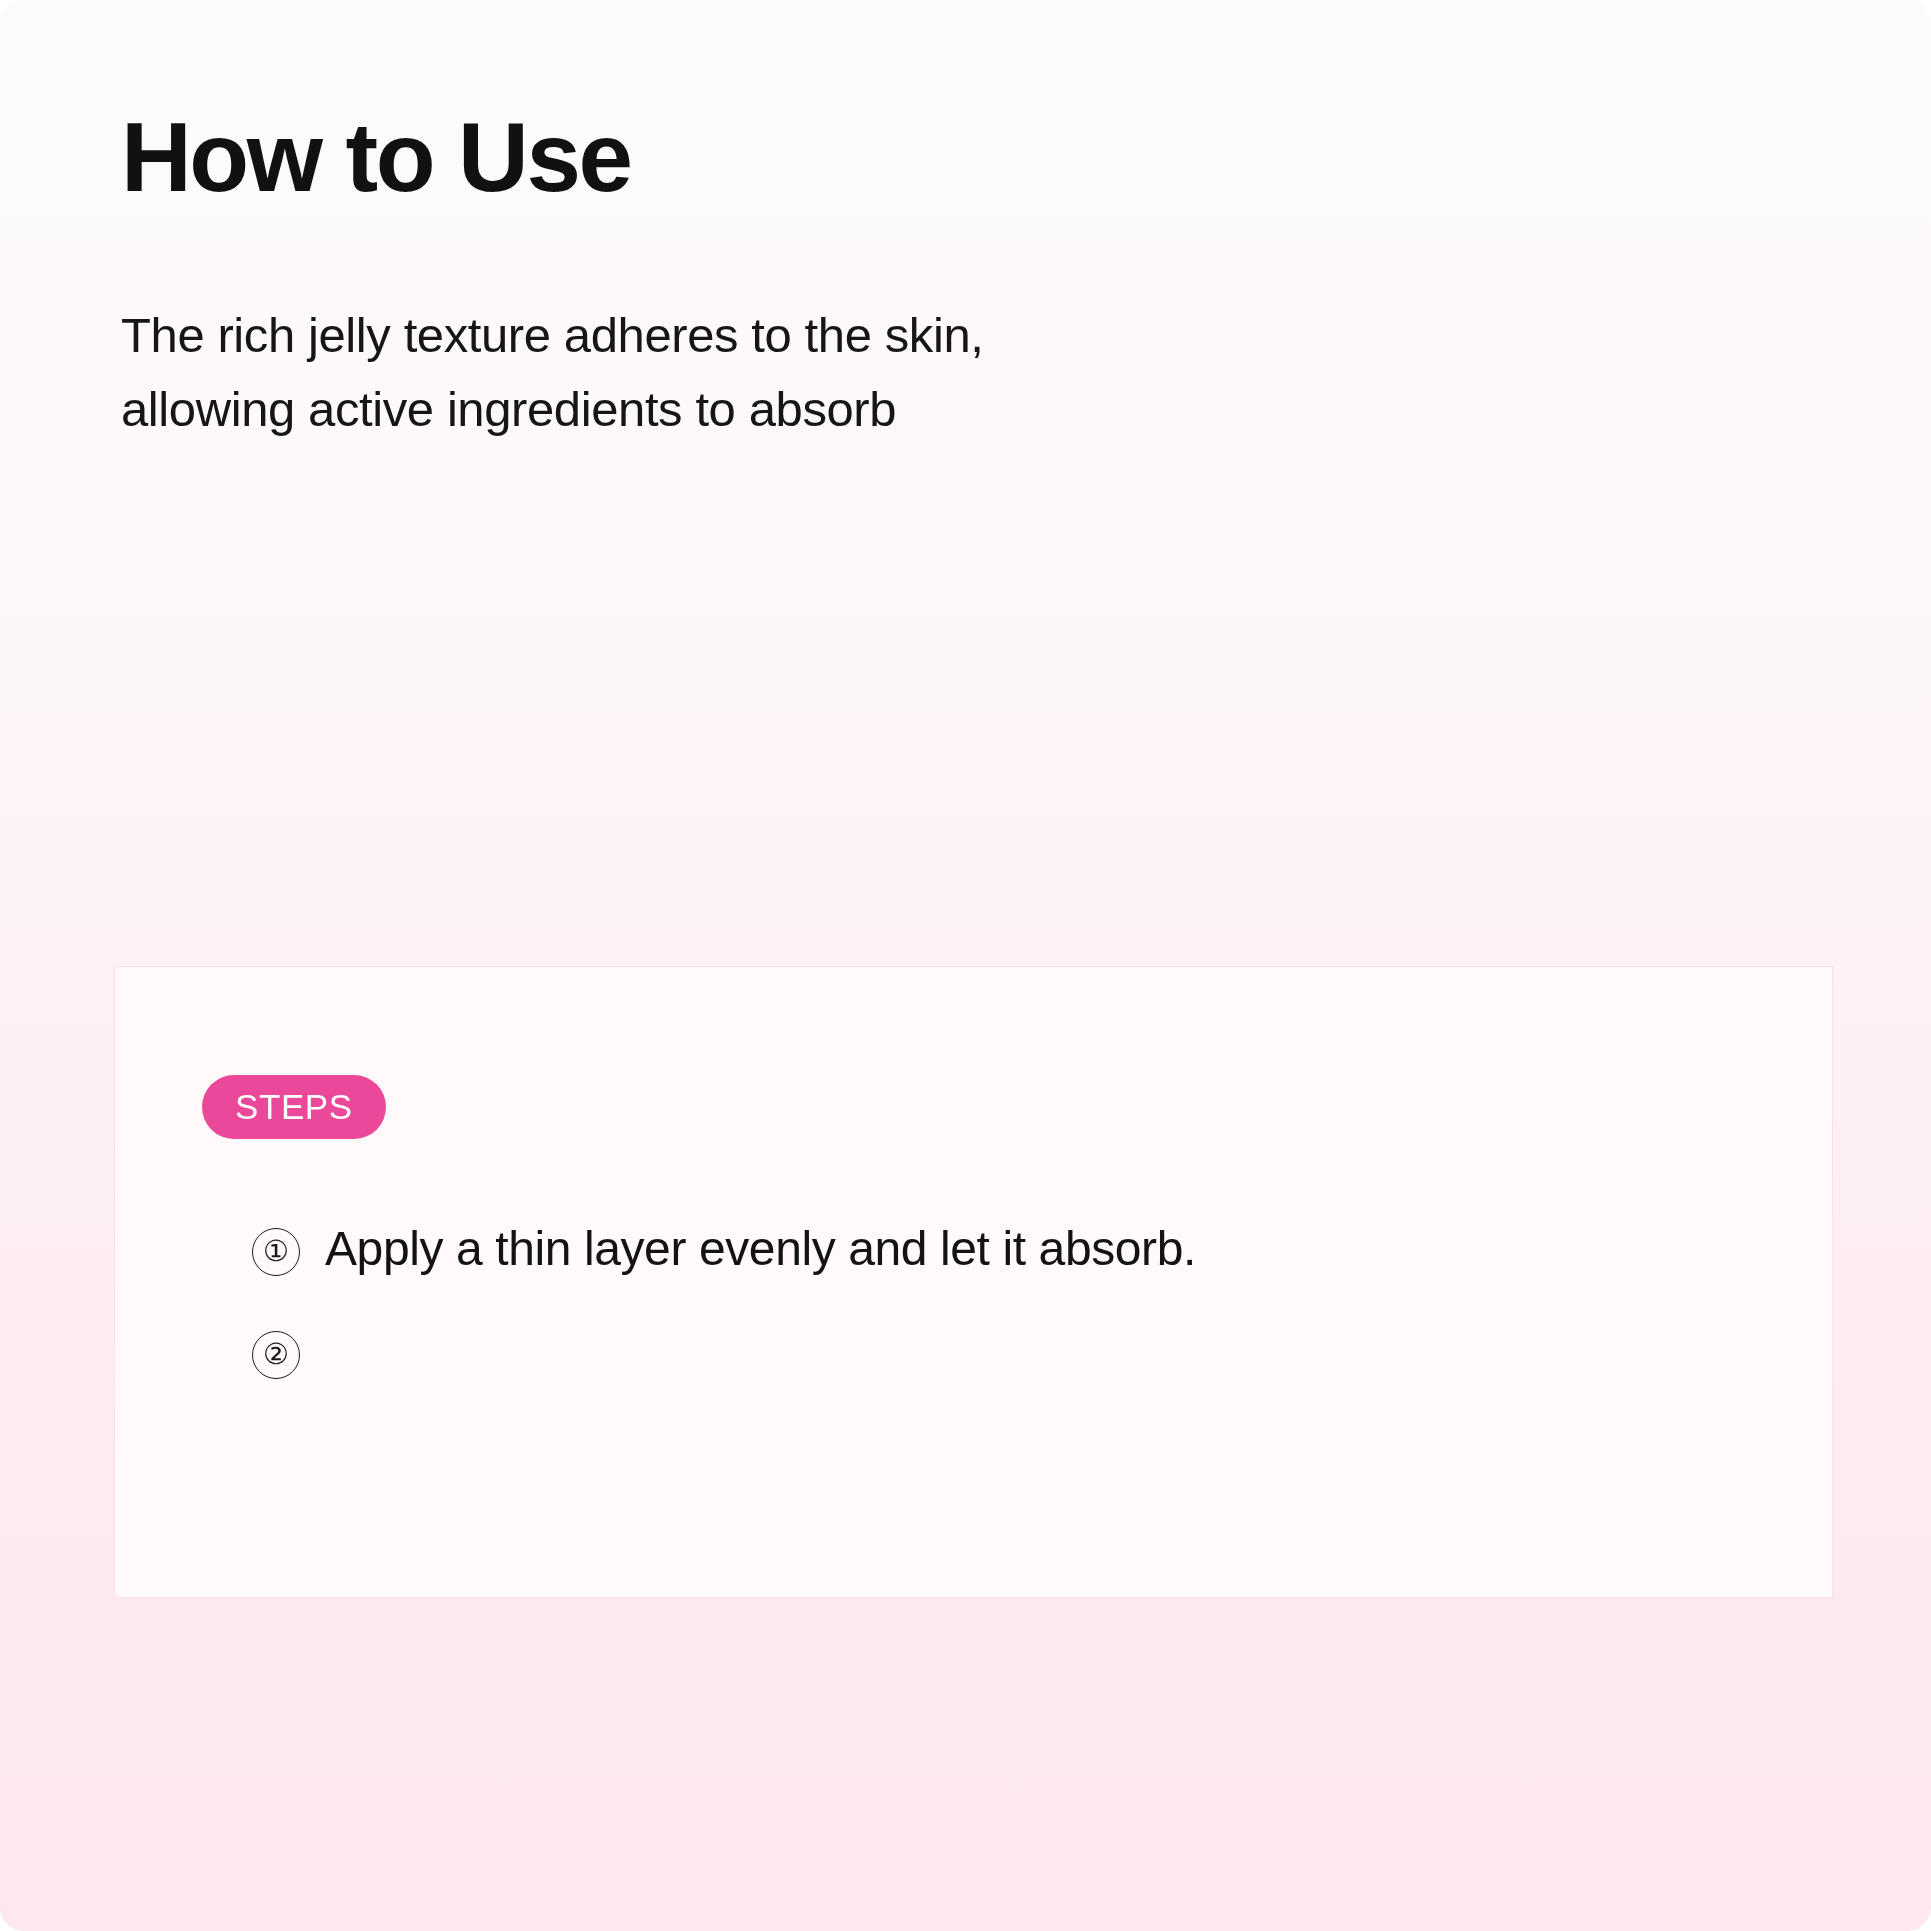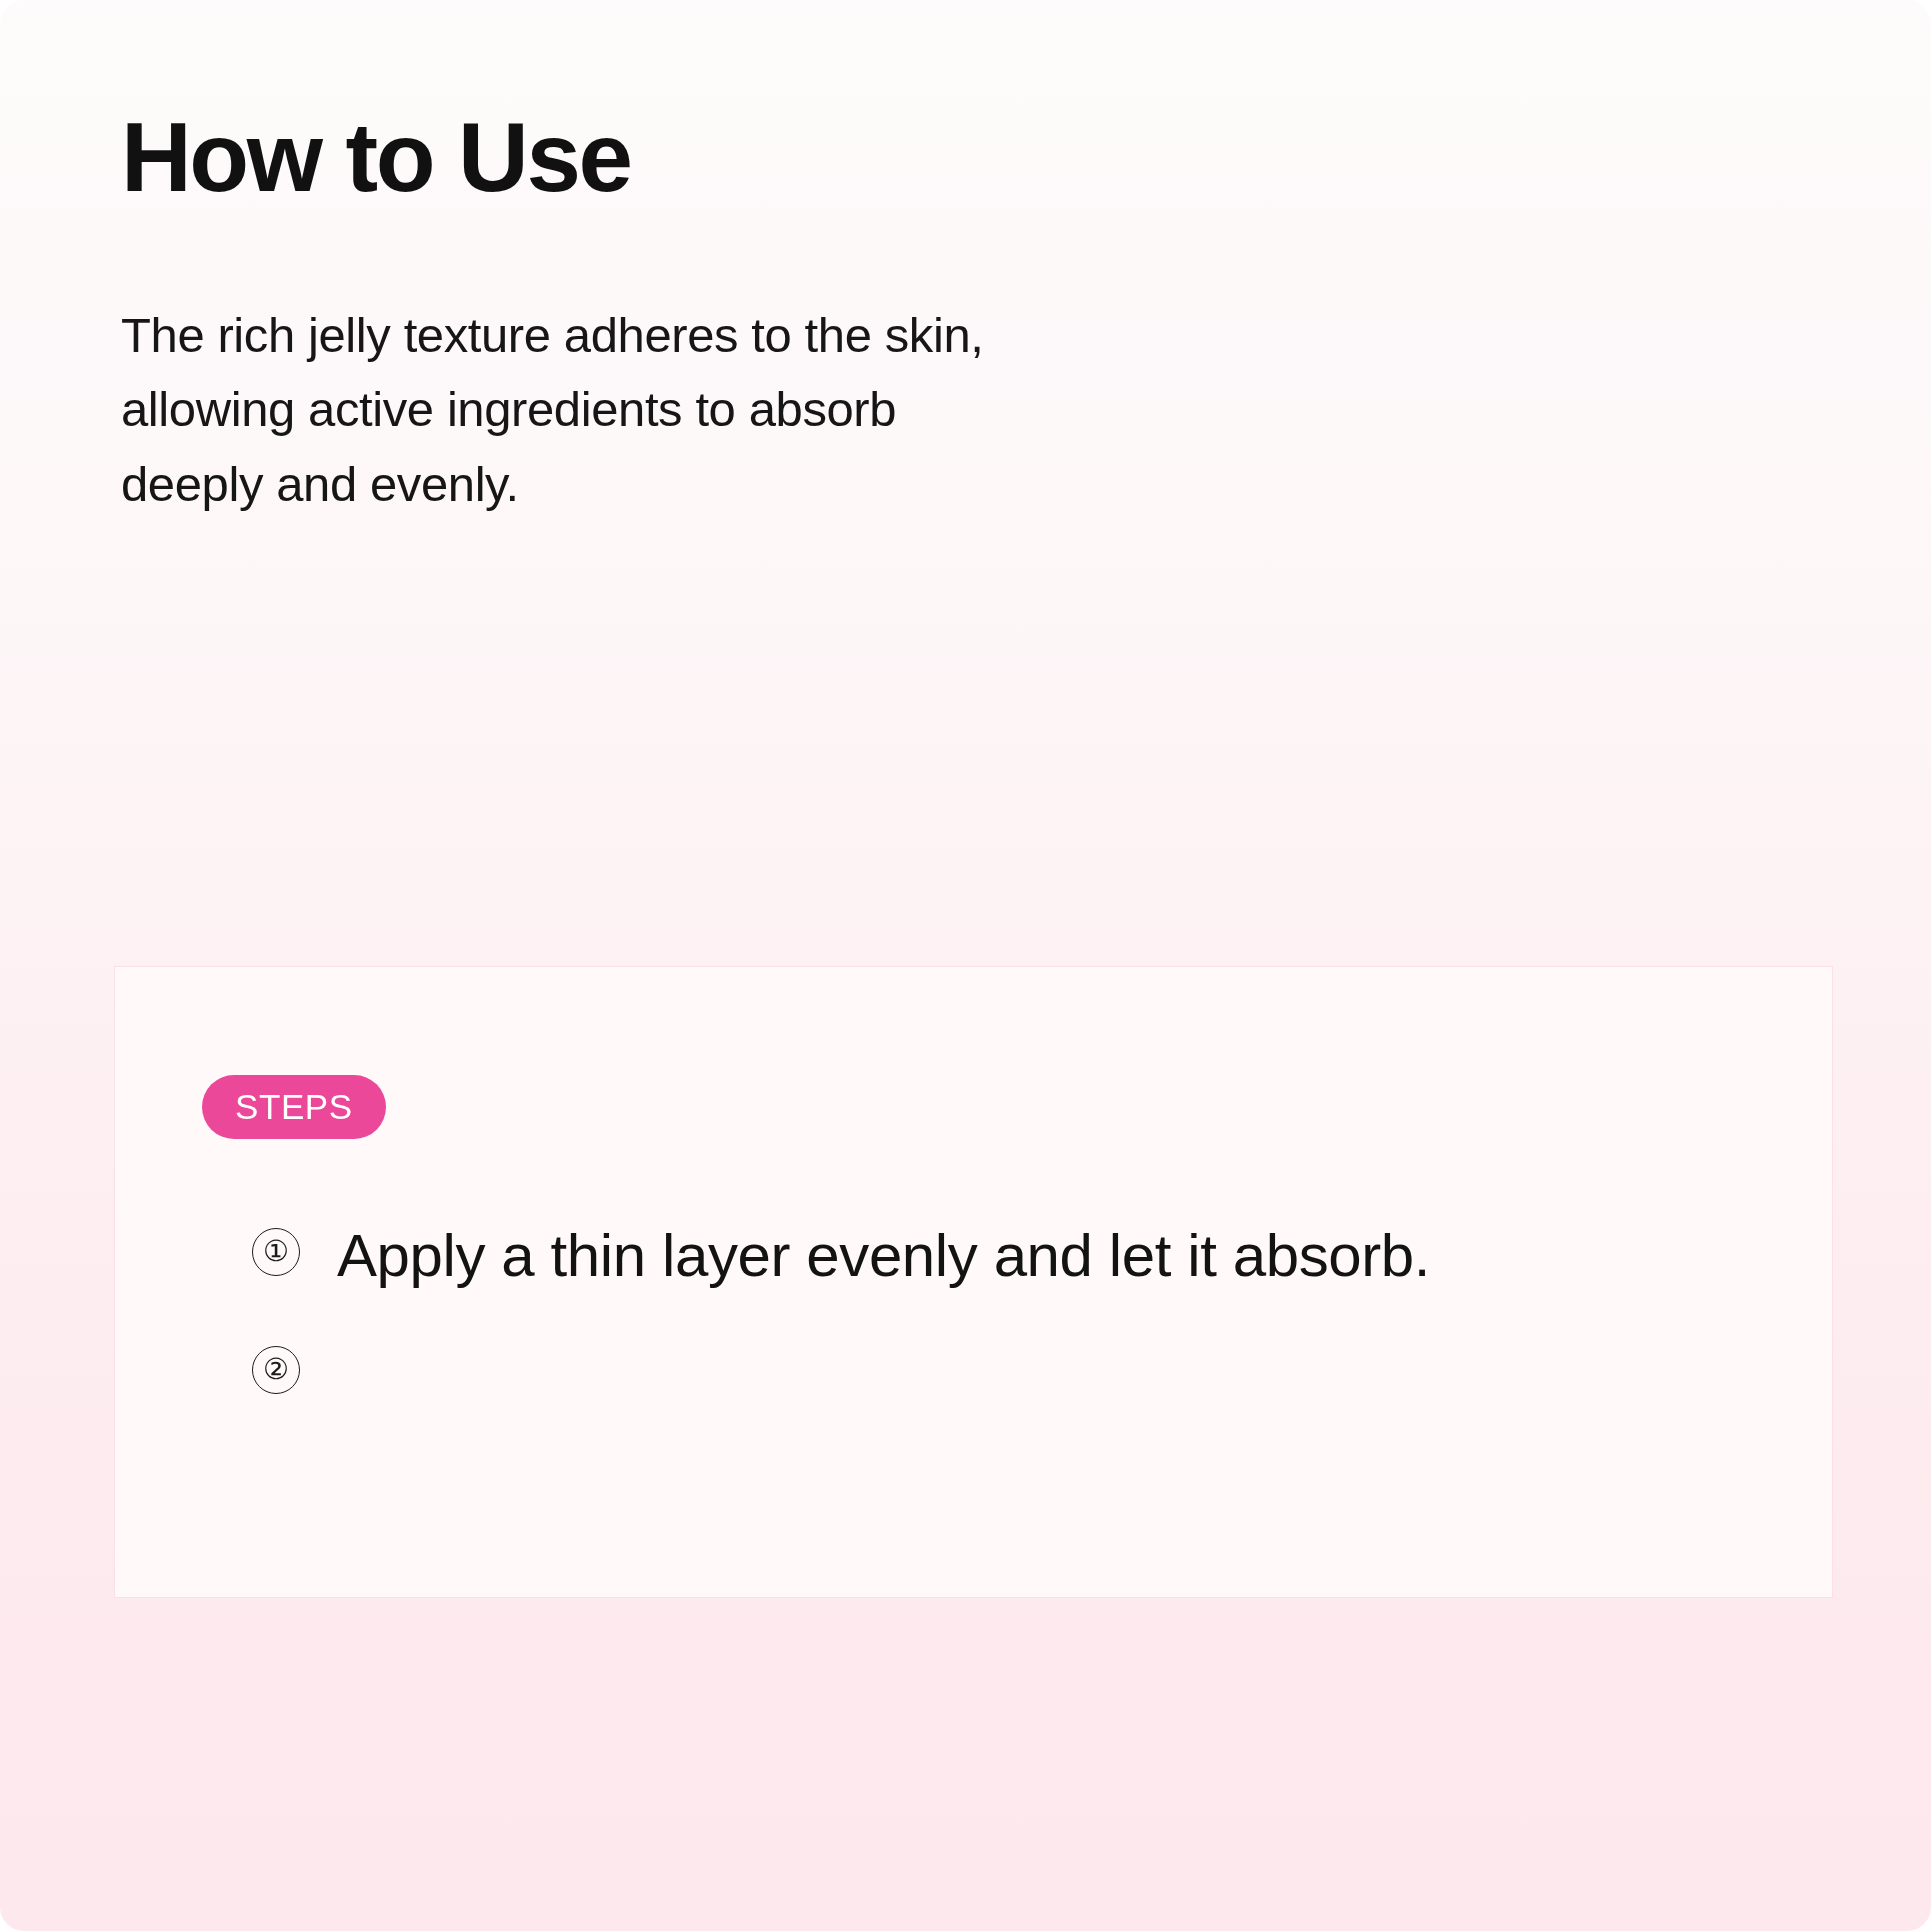--- a/index.html
+++ b/index.html
@@ -95,40 +95,38 @@
     color: #1b1b1b;
     font-size: 29px;
     line-height: 45px;
     text-align: center;
     margin-right: 25px;
     margin-top: 9.7px;
     box-sizing: border-box;
   }
 
   .step-text {
-    font-size: 60px;
+    font-size: 48px;
     line-height: 1.28;
     color: #131313;
     letter-spacing: -0.4px;
     max-width: 1207px;
-    margin-left: 12px;
   }
 </style>
 </head>
 <body>
 
 <div class="page">
 
   <h1 class="title">How to Use</h1>
 
 
   <p class="para">
     <span class="line">The rich jelly texture adheres to the skin,</span>
     <span class="line">allowing active ingredients to absorb</span>
-    <span class="line">deeply and evenly.</span>
   </p>
 
   <div class="steps-card">
     <span class="badge">STEPS</span>
 
     <div class="steps-list">
       <div class="step-row">
         <span class="step-num">①</span>
         <span class="step-text">Apply a thin layer evenly and let it absorb.</span>
       </div>

